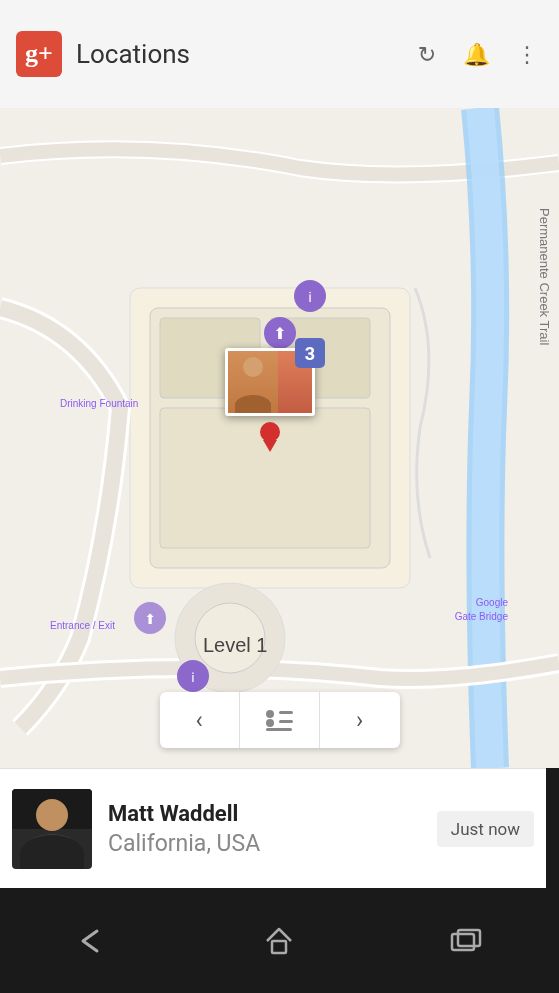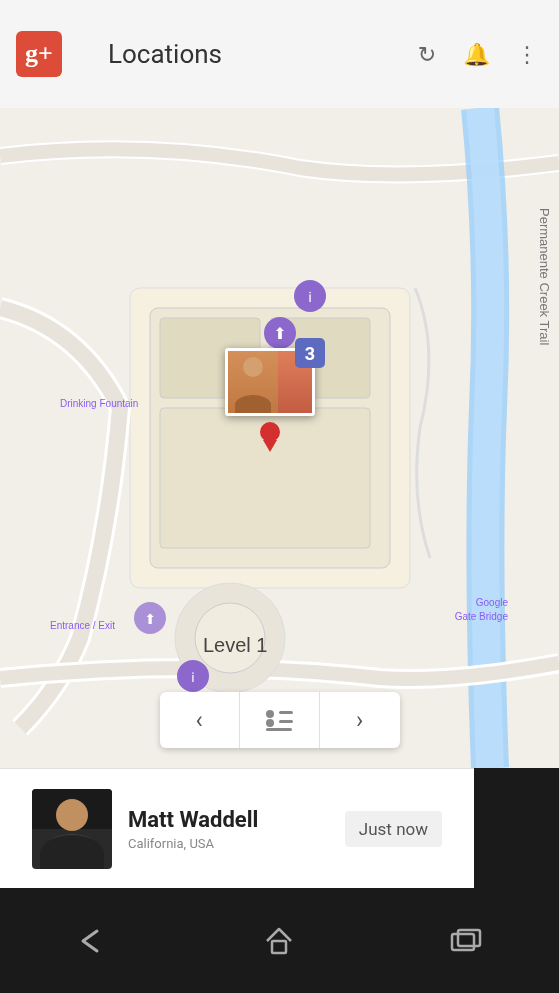--- a/index.html
+++ b/index.html
@@ -36,21 +36,20 @@
       font-size: 26px;
       font-weight: bold;
       font-family: serif;
       flex-shrink: 0;
     }
     .top-bar-title {
       font-size: 26px;
       color: #333;
       font-weight: 400;
       flex: 1;
-      margin-left: 32px;
     }
     .top-bar-icons {
       display: flex;
       gap: 18px;
       align-items: center;
     }
     .top-bar-icon {
       width: 32px;
       height: 32px;
       display: flex;
@@ -65,39 +64,39 @@
     .map-container {
       width: 559px;
       height: 660px;
       background: #f2efe9;
       position: relative;
       overflow: hidden;
     }
 
     
     .bottom-card {
-      width: 474px;
+      width: 546px;
       height: 120px;
       background: #fff;
       border-top: 1px solid #e0e0e0;
       display: flex;
       align-items: center;
-      padding: 0 32px;
+      padding: 0 12px;
       gap: 16px;
     }
     .person-info {
       flex: 1;
     }
     .person-name {
       font-size: 22px;
       font-weight: bold;
       color: #222;
     }
     .person-location {
-      font-size: 13px;
+      font-size: 23px;
       color: #888;
       margin-top: 4px;
     }
     .time-badge {
       background: #f0f0f0;
       border-radius: 4px;
       padding: 8px 14px;
       font-size: 17px;
       color: #555;
       white-space: nowrap;

